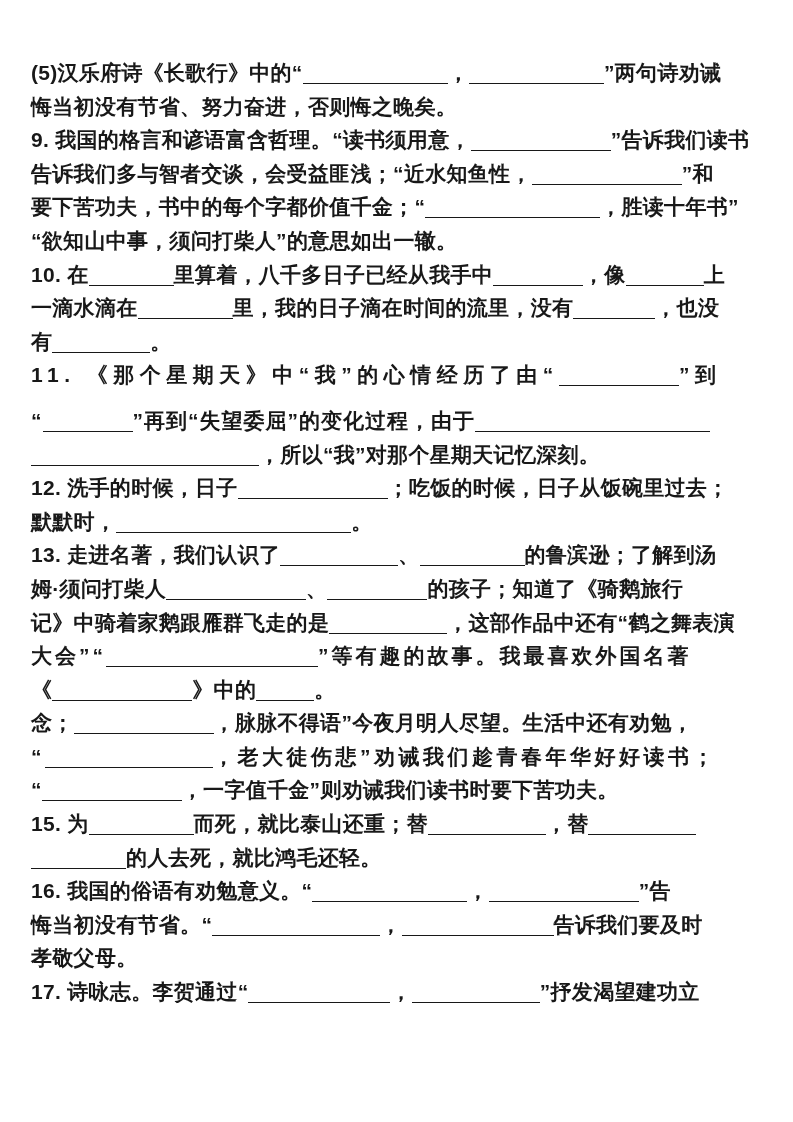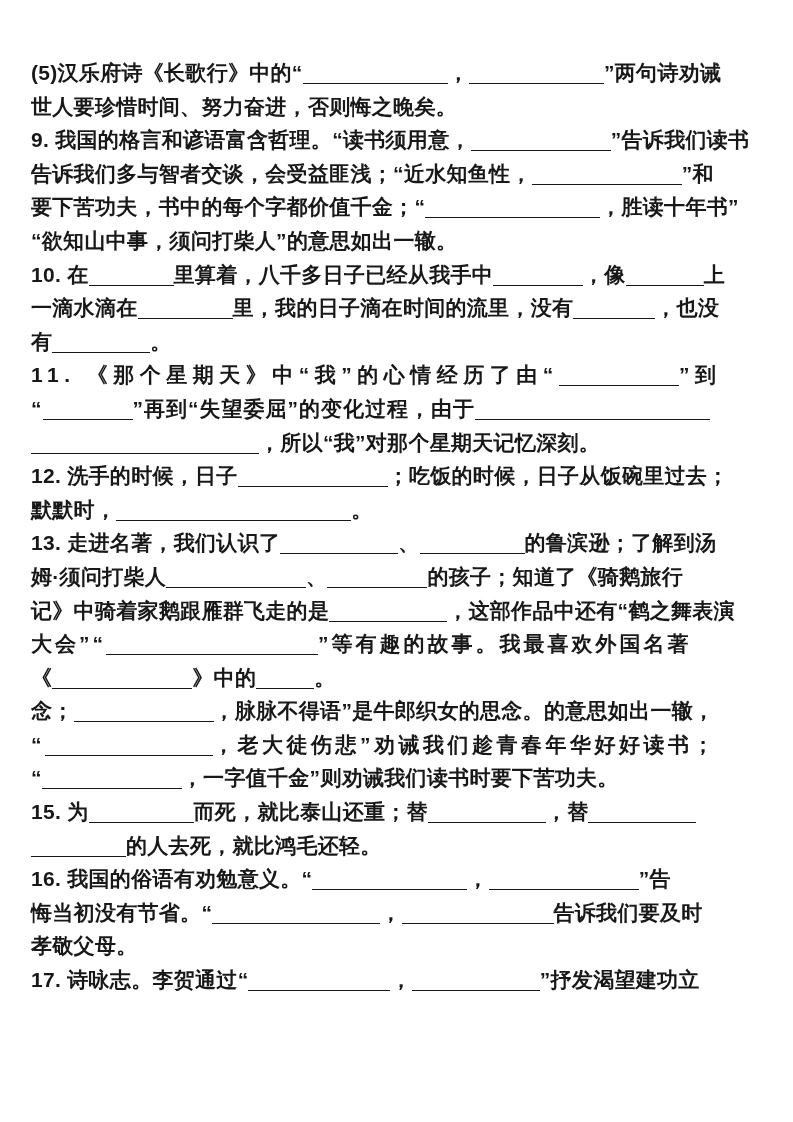--- a/index.html
+++ b/index.html
@@ -40,39 +40,39 @@
     border-bottom: 1.8px solid #181818;
     vertical-align: -4px;
   }
 </style>
 </head>
 <body>
 
 <div class="page">
   <div class="doc-body">
       <div class="line"><span class="run">(5)汉乐府诗《长歌行》中的“</span><span class="blank" style="width: 145px;"></span><span class="run">，</span><span class="blank" style="width: 135px;"></span><span class="run">”两句诗劝诫</span></div>
-      <div class="line"><span class="run">世人要珍惜时间、努力奋进，否则悔之晚矣。</span></div>
+      <div class="line"><span class="run">悔当初没有节省、努力奋进，否则悔之晚矣。</span></div>
       <div class="line"><span class="run">9. 我国的格言和谚语富含哲理。“读书须用意，</span><span class="blank" style="width: 140px;"></span><span class="run">”告诉我们读书</span></div>
       <div class="line"><span class="run">告诉我们多与智者交谈，会受益匪浅；“近水知鱼性，</span><span class="blank" style="width: 150px;"></span><span class="run">”和</span></div>
       <div class="line"><span class="run">要下苦功夫，书中的每个字都价值千金；“</span><span class="blank" style="width: 175px;"></span><span class="run">，胜读十年书”</span></div>
       <div class="line"><span class="run">“欲知山中事，须问打柴人”的意思如出一辙。</span></div>
       <div class="line"><span class="run">10. 在</span><span class="blank" style="width: 85px;"></span><span class="run">里算着，八千多日子已经从我手中</span><span class="blank" style="width: 90px;"></span><span class="run">，像</span><span class="blank" style="width: 78px;"></span><span class="run">上</span></div>
       <div class="line"><span class="run">一滴水滴在</span><span class="blank" style="width: 95px;"></span><span class="run">里，我的日子滴在时间的流里，没有</span><span class="blank" style="width: 82px;"></span><span class="run">，也没</span></div>
       <div class="line"><span class="run">有</span><span class="blank" style="width: 98px;"></span><span class="run">。</span></div>
       <div class="line" style="letter-spacing: 5.5px;"><span class="run">11. 《那个星期天》中“我”的心情经历了由“</span><span class="blank" style="width: 120px;"></span><span class="run">”到</span></div>
-      <div class="line" style="letter-spacing: 1px;"><span class="run">“</span><span class="blank" style="width: 90px;"></span><span class="run">”再到“失望委屈”的变化过程，由于</span><span class="blank" style="width: 235px;"></span></div>
+      <div class="line" style="letter-spacing: 1px; margin-top: 12px;"><span class="run">“</span><span class="blank" style="width: 90px;"></span><span class="run">”再到“失望委屈”的变化过程，由于</span><span class="blank" style="width: 235px;"></span></div>
       <div class="line"><span class="blank" style="width: 228px;"></span><span class="run">，所以“我”对那个星期天记忆深刻。</span></div>
       <div class="line"><span class="run">12. 洗手的时候，日子</span><span class="blank" style="width: 150px;"></span><span class="run">；吃饭的时候，日子从饭碗里过去；</span></div>
       <div class="line"><span class="run">默默时，</span><span class="blank" style="width: 235px;"></span><span class="run">。</span></div>
       <div class="line"><span class="run">13. 走进名著，我们认识了</span><span class="blank" style="width: 118px;"></span><span class="run">、</span><span class="blank" style="width: 105px;"></span><span class="run">的鲁滨逊；了解到汤</span></div>
       <div class="line"><span class="run">姆·须问打柴人</span><span class="blank" style="width: 140px;"></span><span class="run">、</span><span class="blank" style="width: 100px;"></span><span class="run">的孩子；知道了《骑鹅旅行</span></div>
       <div class="line"><span class="run">记》中骑着家鹅跟雁群飞走的是</span><span class="blank" style="width: 118px;"></span><span class="run">，这部作品中还有“鹤之舞表演</span></div>
       <div class="line" style="letter-spacing: 3px;"><span class="run">大会”“</span><span class="blank" style="width: 212px;"></span><span class="run">”等有趣的故事。我最喜欢外国名著</span></div>
       <div class="line"><span class="run">《</span><span class="blank" style="width: 140px;"></span><span class="run">》中的</span><span class="blank" style="width: 58px;"></span><span class="run">。</span></div>
-      <div class="line"><span class="run">念；</span><span class="blank" style="width: 140px;"></span><span class="run">，脉脉不得语”是牛郎织女的思念。的意思如出一辙，</span></div>
+      <div class="line"><span class="run">念；</span><span class="blank" style="width: 140px;"></span><span class="run">，脉脉不得语”今夜月明人尽望。生活中还有劝勉，</span></div>
       <div class="line" style="letter-spacing: 3.5px;"><span class="run">“</span><span class="blank" style="width: 168px;"></span><span class="run">，老大徒伤悲”劝诫我们趁青春年华好好读书；</span></div>
       <div class="line"><span class="run">“</span><span class="blank" style="width: 140px;"></span><span class="run">，一字值千金”则劝诫我们读书时要下苦功夫。</span></div>
       <div class="line"><span class="run">15. 为</span><span class="blank" style="width: 105px;"></span><span class="run">而死，就比泰山还重；替</span><span class="blank" style="width: 118px;"></span><span class="run">，替</span><span class="blank" style="width: 108px;"></span></div>
       <div class="line"><span class="blank" style="width: 95px;"></span><span class="run">的人去死，就比鸿毛还轻。</span></div>
       <div class="line"><span class="run">16. 我国的俗语有劝勉意义。“</span><span class="blank" style="width: 155px;"></span><span class="run">，</span><span class="blank" style="width: 150px;"></span><span class="run">”告</span></div>
       <div class="line"><span class="run">悔当初没有节省。“</span><span class="blank" style="width: 168px;"></span><span class="run">，</span><span class="blank" style="width: 152px;"></span><span class="run">告诉我们要及时</span></div>
       <div class="line"><span class="run">孝敬父母。</span></div>
       <div class="line"><span class="run">17. 诗咏志。李贺通过“</span><span class="blank" style="width: 142px;"></span><span class="run">，</span><span class="blank" style="width: 128px;"></span><span class="run">”抒发渴望建功立</span></div>
     </div>
 </div>

